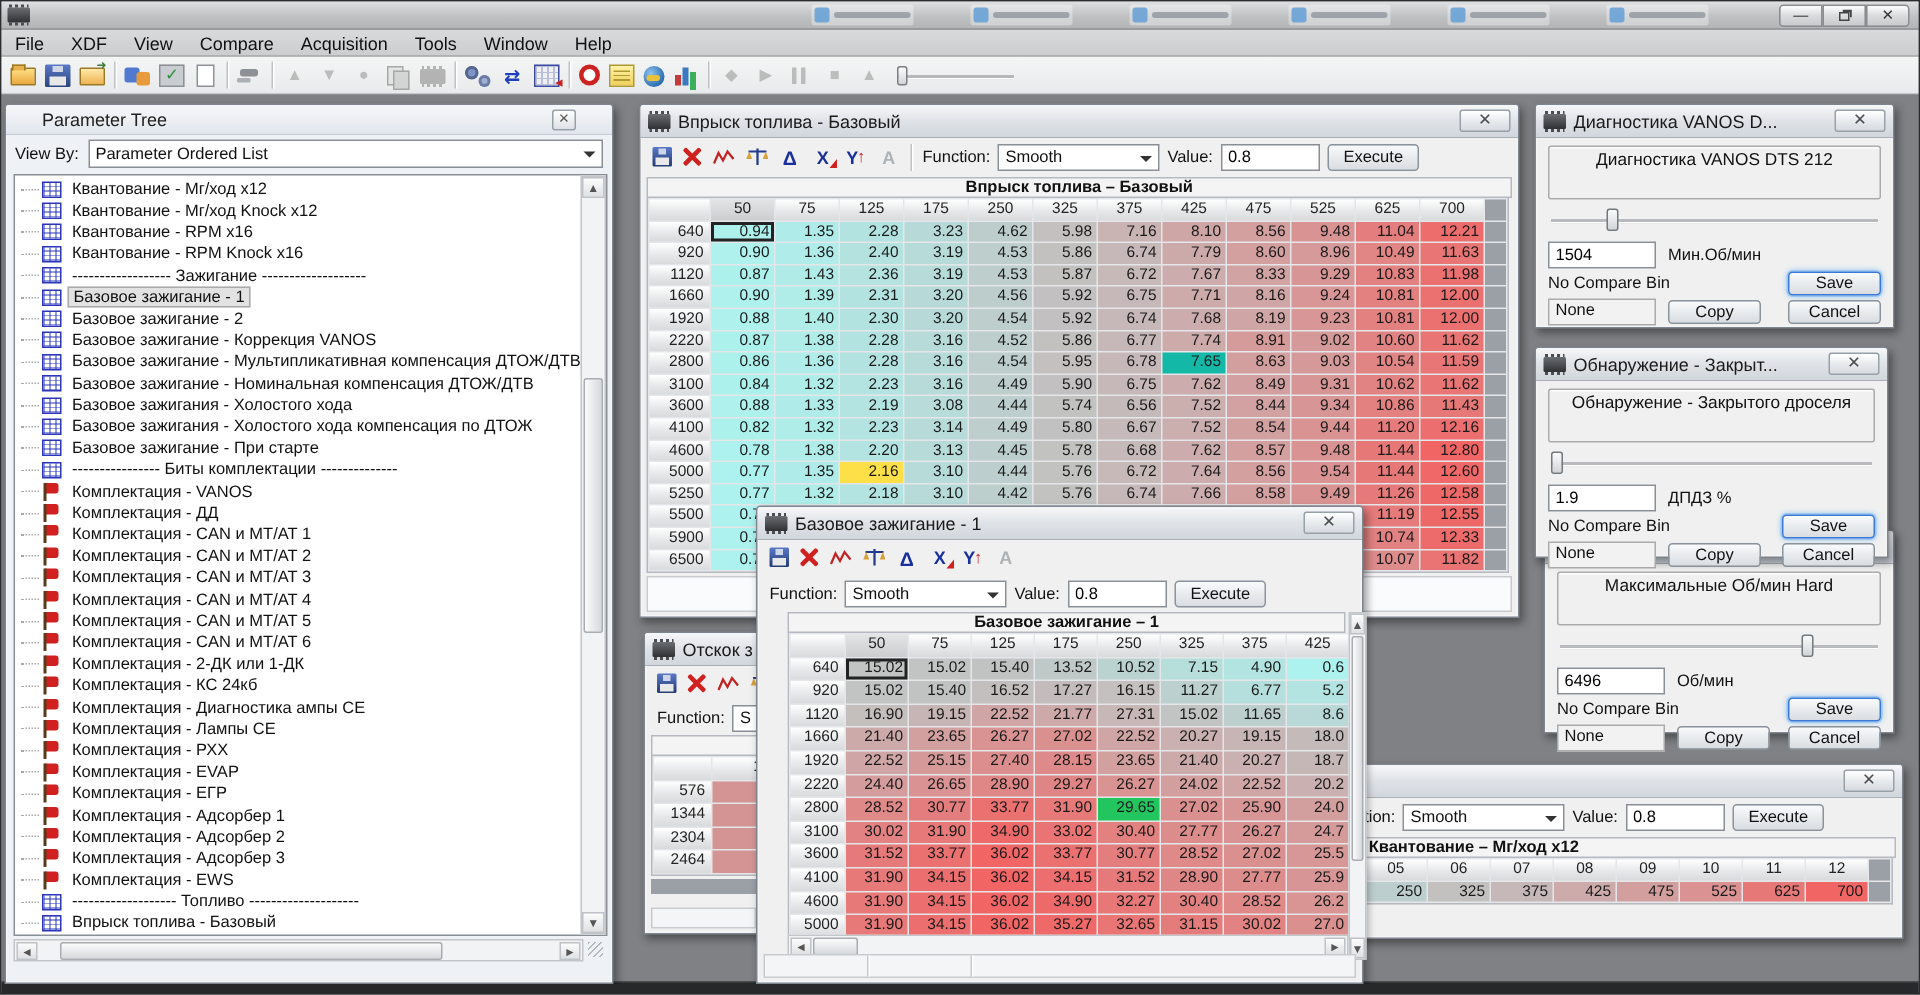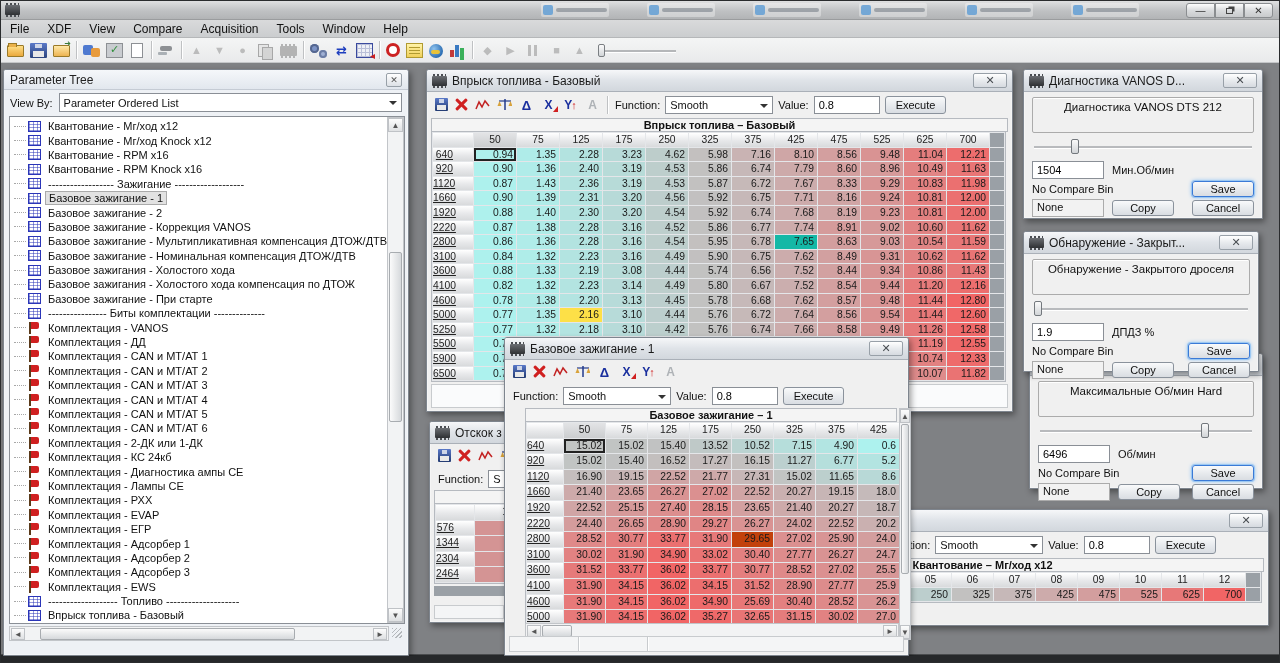--- a/index.html
+++ b/index.html
@@ -112,36 +112,36 @@
   .tinput { background:#fff; border:1px solid #8a8f96; height:18px; width:66px; font-size:11px; padding:0 4px; font-family:inherit;}
   .btn { border:1px solid #8a929c; border-radius:3px; background:linear-gradient(#f9fafb,#e8ebee 50%,#d9dde2);
     font-size:11px; padding:2px 10px; font-family:inherit; color:#111;}
   .btn-default { border-color:#3a7ad6; box-shadow:0 0 0 1px #9cc8f2, 0 0 4px #6cb2f5; }
 
   .ttl { text-align:center; font-weight:bold; font-size:11px; background:#f4f4f4; border:1px solid #b6bac0;
     height:14px; line-height:13px; color:#111; overflow:hidden; white-space:nowrap;}
   .grid { display:grid; gap:1px; background:#e4e6e9; padding:1px; border:1px solid #b6bac0; border-top:none; width:max-content;}
   .hc,.rh,.corner { background:linear-gradient(#ffffff,#e7e8ea 55%,#d8dadc); font-size:10.3px; text-align:center; color:#222; overflow:hidden;}
   .selc { background:linear-gradient(#e3e4e6,#cbcdcf); }
-  .rh { text-align:right; padding-right:20px;text-decoration:underline; }
+  .rh { text-align:right; padding-right:4px; }
   .vc { font-size:10.3px; text-align:right; padding-right:3px; color:#1a1a1a; overflow:hidden; white-space:nowrap;}
   .cur { outline:2px solid #222; outline-offset:-2px; }
   .fillc { background:#9aa0a6; }
 
   .hscroll { height:15px; background:#f2f3f4; border:1px solid #c2c5c9; display:flex; align-items:center; padding:0 1px; gap:1px; font-size:8px; color:#555;}
   .harrow { width:14px; text-align:center; background:linear-gradient(#fcfcfc,#dfe1e3); border:1px solid #bfc2c6; height:12px; line-height:12px;}
   .hthumb { height:12px; background:linear-gradient(#fbfbfb,#d6d9dc); border:1px solid #a8acb0; border-radius:2px;}
   .vscroll { width:16px; display:flex; flex-direction:column; background:#f2f3f4; border:1px solid #c2c5c9; font-size:8px; color:#555;}
   .varrow { height:14px; text-align:center; line-height:14px; background:linear-gradient(#fcfcfc,#dfe1e3); border:1px solid #bfc2c6;}
   .vthumb { flex:0 0 auto; background:linear-gradient(90deg,#fbfbfb,#d6d9dc); border:1px solid #a8acb0; border-radius:2px; margin:1px;}
   .vtrack { flex:1; }
 
   
   #win-paramtree { left:2px; top:6px; width:406px; height:587px; z-index:5; background:#eef1f5;}
-  .pt-title { height:20px; display:flex; align-items:center; padding:0 6px; font-size:12px; color:#222;
+  .pt-title { height:20px; display:flex; align-items:center; padding:0 24px; font-size:12px; color:#222;
     background:linear-gradient(#f5f7fa,#e2e7ee); border-bottom:1px solid #c5cbd4; border-radius:2px 2px 0 0;}
   .pt-close { margin-left:auto; width:16px; height:14px; border:1px solid #98a0a8; border-radius:2px;
     background:linear-gradient(#fff,#dde1e6); font-size:9px; display:flex; align-items:center; justify-content:center; color:#555;}
   .viewby { display:flex; align-items:center; gap:6px; padding:3px 6px; font-size:11px; color:#111;}
   .viewby .combo { flex:1; height:19px; }
   #tree-holder { position:absolute; left:5px; top:46px; width:396px; height:508px; background:#fff; border:1px solid #8a8f96; overflow:hidden;}
   #tree { position:absolute; left:0; top:0; right:17px; bottom:0; overflow:hidden; padding-top:2px;}
   .trow { display:flex; align-items:center; height:14.4px; font-size:11px; white-space:nowrap; color:#111; padding-left:4px;}
   .conn { width:12px; height:0; border-top:1px dotted #a8a8a8; margin-right:2px; flex:0 0 auto;}
   .ico-table { width:13px; height:11px; flex:0 0 auto; margin-right:4px; border:1px solid #2a35b8;
@@ -1011,21 +1011,21 @@
                 <div class="vc" style="background:rgb(224,133,133);line-height:14.6px">29.27</div>
                 <div class="vc" style="background:rgb(217,147,147);line-height:14.6px">26.27</div>
                 <div class="vc" style="background:rgb(211,158,158);line-height:14.6px">24.02</div>
                 <div class="vc" style="background:rgb(208,165,165);line-height:14.6px">22.52</div>
                 <div class="vc" style="background:rgb(202,176,176);line-height:14.6px">20.2</div>
                 <div class="rh" style="line-height:14.6px">2800</div>
                 <div class="vc" style="background:rgb(223,137,137);line-height:14.6px">28.52</div>
                 <div class="vc" style="background:rgb(228,126,126);line-height:14.6px">30.77</div>
                 <div class="vc" style="background:rgb(235,112,112);line-height:14.6px">33.77</div>
                 <div class="vc" style="background:rgb(231,121,121);line-height:14.6px">31.90</div>
-                <div class="vc" style="background:#c2410c;line-height:14.6px">29.65</div>
+                <div class="vc" style="background:#22c55e;line-height:14.6px">29.65</div>
                 <div class="vc" style="background:rgb(219,144,144);line-height:14.6px">27.02</div>
                 <div class="vc" style="background:rgb(216,149,149);line-height:14.6px">25.90</div>
                 <div class="vc" style="background:rgb(211,158,158);line-height:14.6px">24.0</div>
                 <div class="rh" style="line-height:14.6px">3100</div>
                 <div class="vc" style="background:rgb(226,130,130);line-height:14.6px">30.02</div>
                 <div class="vc" style="background:rgb(231,121,121);line-height:14.6px">31.90</div>
                 <div class="vc" style="background:rgb(238,106,106);line-height:14.6px">34.90</div>
                 <div class="vc" style="background:rgb(234,115,115);line-height:14.6px">33.02</div>
                 <div class="vc" style="background:rgb(227,128,128);line-height:14.6px">30.40</div>
                 <div class="vc" style="background:rgb(221,140,140);line-height:14.6px">27.77</div>
@@ -1047,21 +1047,21 @@
                 <div class="vc" style="background:rgb(236,110,110);line-height:14.6px">34.15</div>
                 <div class="vc" style="background:rgb(230,122,122);line-height:14.6px">31.52</div>
                 <div class="vc" style="background:rgb(223,135,135);line-height:14.6px">28.90</div>
                 <div class="vc" style="background:rgb(221,140,140);line-height:14.6px">27.77</div>
                 <div class="vc" style="background:rgb(216,149,149);line-height:14.6px">25.9</div>
                 <div class="rh" style="line-height:14.6px">4600</div>
                 <div class="vc" style="background:rgb(231,121,121);line-height:14.6px">31.90</div>
                 <div class="vc" style="background:rgb(236,110,110);line-height:14.6px">34.15</div>
                 <div class="vc" style="background:rgb(241,101,101);line-height:14.6px">36.02</div>
                 <div class="vc" style="background:rgb(238,106,106);line-height:14.6px">34.90</div>
-                <div class="vc" style="background:rgb(232,119,119);line-height:14.6px">25.69</div>
+                <div class="vc" style="background:rgb(232,119,119);line-height:14.6px">32.27</div>
                 <div class="vc" style="background:rgb(227,128,128);line-height:14.6px">30.40</div>
                 <div class="vc" style="background:rgb(223,137,137);line-height:14.6px">28.52</div>
                 <div class="vc" style="background:rgb(217,148,148);line-height:14.6px">26.2</div>
                 <div class="rh" style="line-height:14.6px">5000</div>
                 <div class="vc" style="background:rgb(231,121,121);line-height:14.6px">31.90</div>
                 <div class="vc" style="background:rgb(236,110,110);line-height:14.6px">34.15</div>
                 <div class="vc" style="background:rgb(241,101,101);line-height:14.6px">36.02</div>
                 <div class="vc" style="background:rgb(239,105,105);line-height:14.6px">35.27</div>
                 <div class="vc" style="background:rgb(233,117,117);line-height:14.6px">32.65</div>
                 <div class="vc" style="background:rgb(229,124,124);line-height:14.6px">31.15</div>

